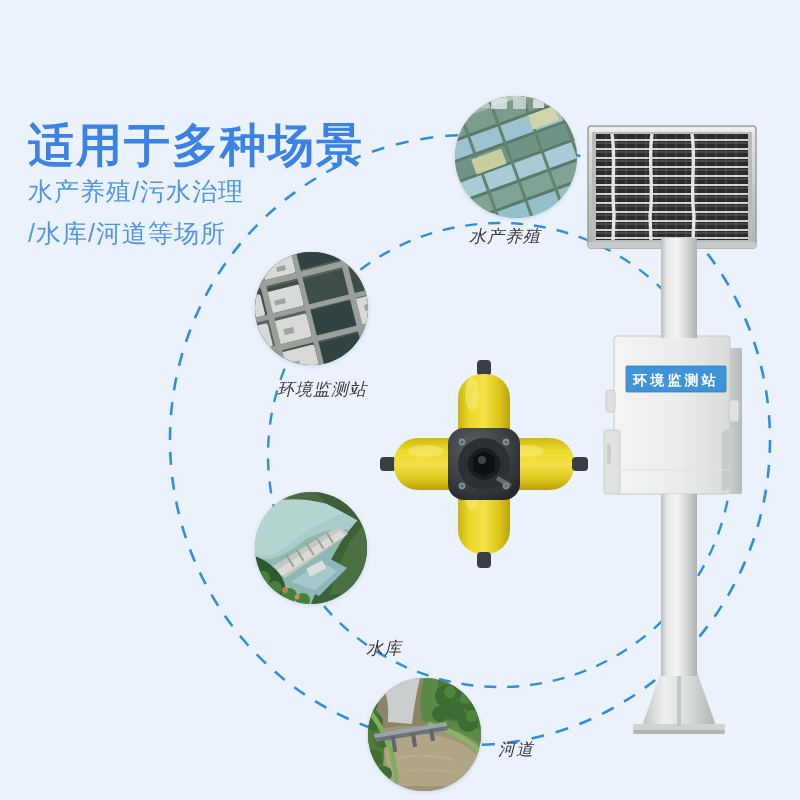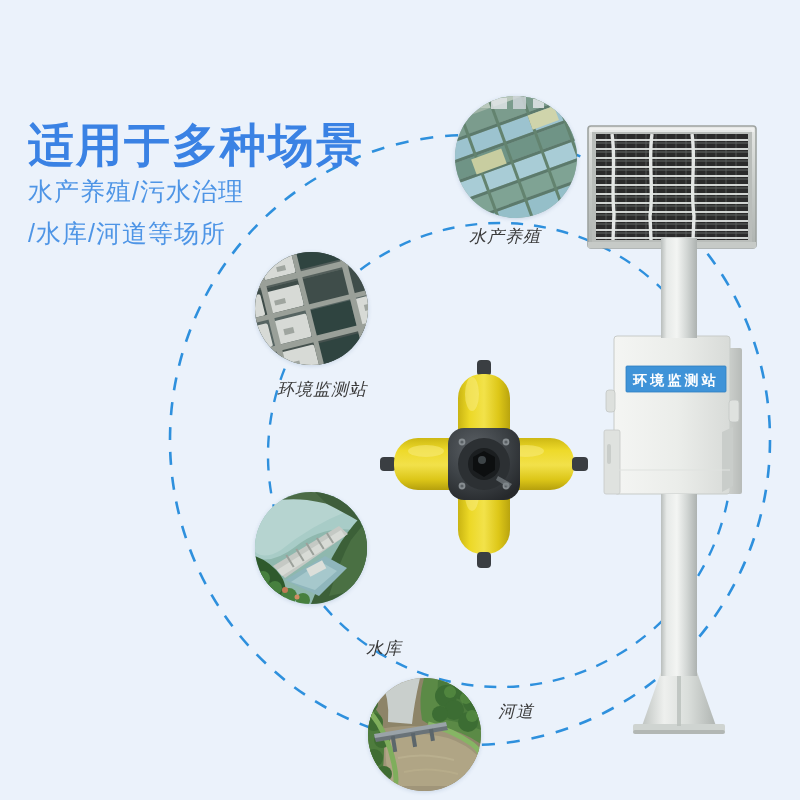--- a/index.html
+++ b/index.html
@@ -259,21 +259,21 @@
         <path d="M6 56 L78 44 L79 48 L7 60 Z" fill="#9aa3a8"></path>
         <rect x="24" y="58" width="4" height="16" fill="#5c666b" transform="rotate(-9 26 66)"></rect>
         <rect x="44" y="55" width="4" height="14" fill="#5c666b" transform="rotate(-9 46 62)"></rect>
         <rect x="62" y="51" width="4" height="12" fill="#5c666b" transform="rotate(-9 64 57)"></rect>
       </g>
 
       <path d="M30 80 Q56 74 86 82" stroke="#c0b694" stroke-width="2" fill="none" opacity=".6"></path>
       <path d="M36 94 Q60 88 90 96" stroke="#bdb390" stroke-width="2" fill="none" opacity=".5"></path>
     </svg>
   </div>
-  <div class="bubble-label" style="left:498px;top:700px;">河道</div>
+  <div class="bubble-label" style="left:498px;top:738px;">河道</div>
 
   <svg id="buoy" viewBox="0 0 212 212" width="212" height="212" style="left:378px;top:358px;">
     <defs>
       <linearGradient id="flV" x1="0" y1="0" x2="1" y2="0">
         <stop offset="0%" stop-color="#c9b412"></stop>
         <stop offset="22%" stop-color="#ecd826"></stop>
         <stop offset="50%" stop-color="#f2e24a"></stop>
         <stop offset="78%" stop-color="#ddc718"></stop>
         <stop offset="100%" stop-color="#b9a40e"></stop>
       </linearGradient>

